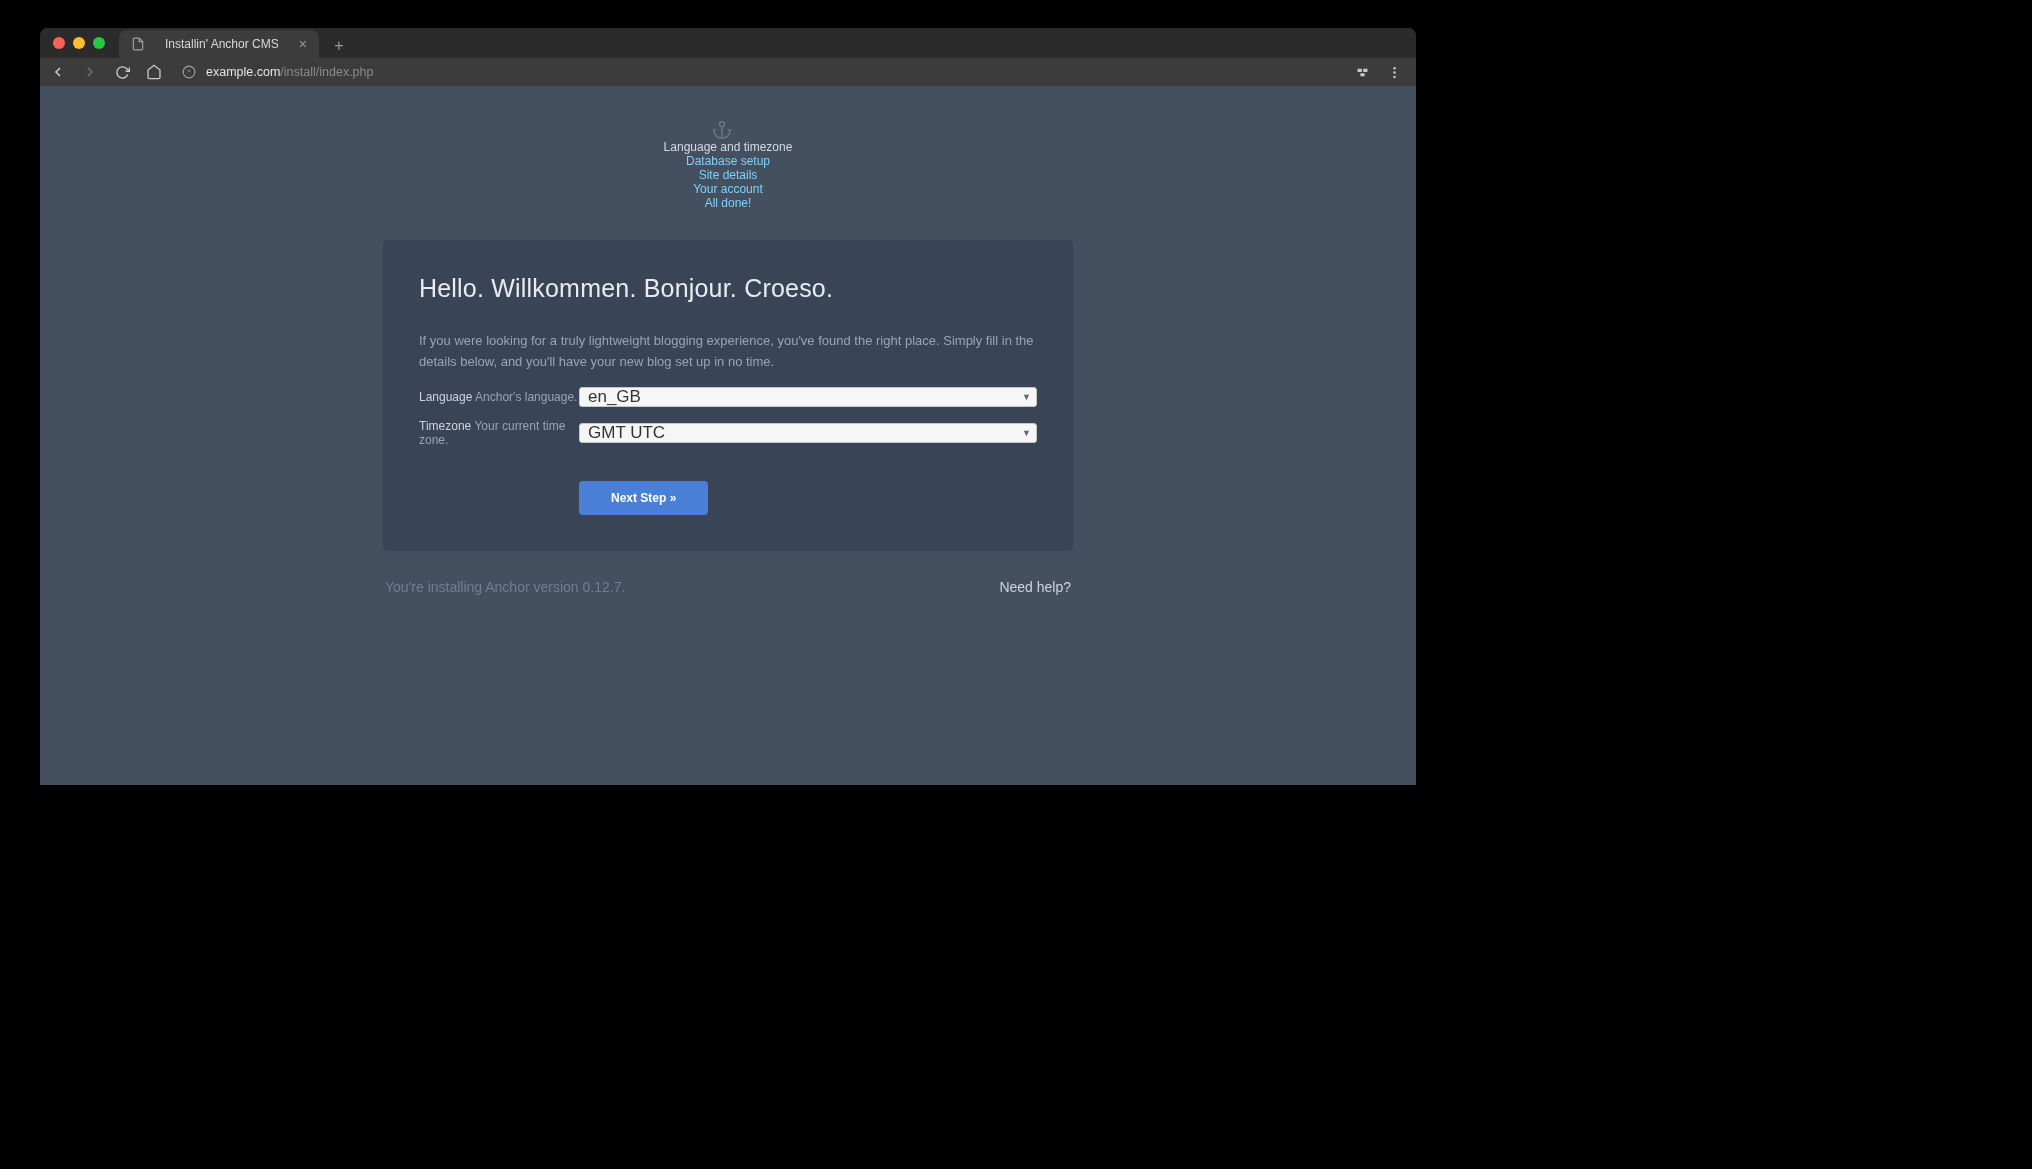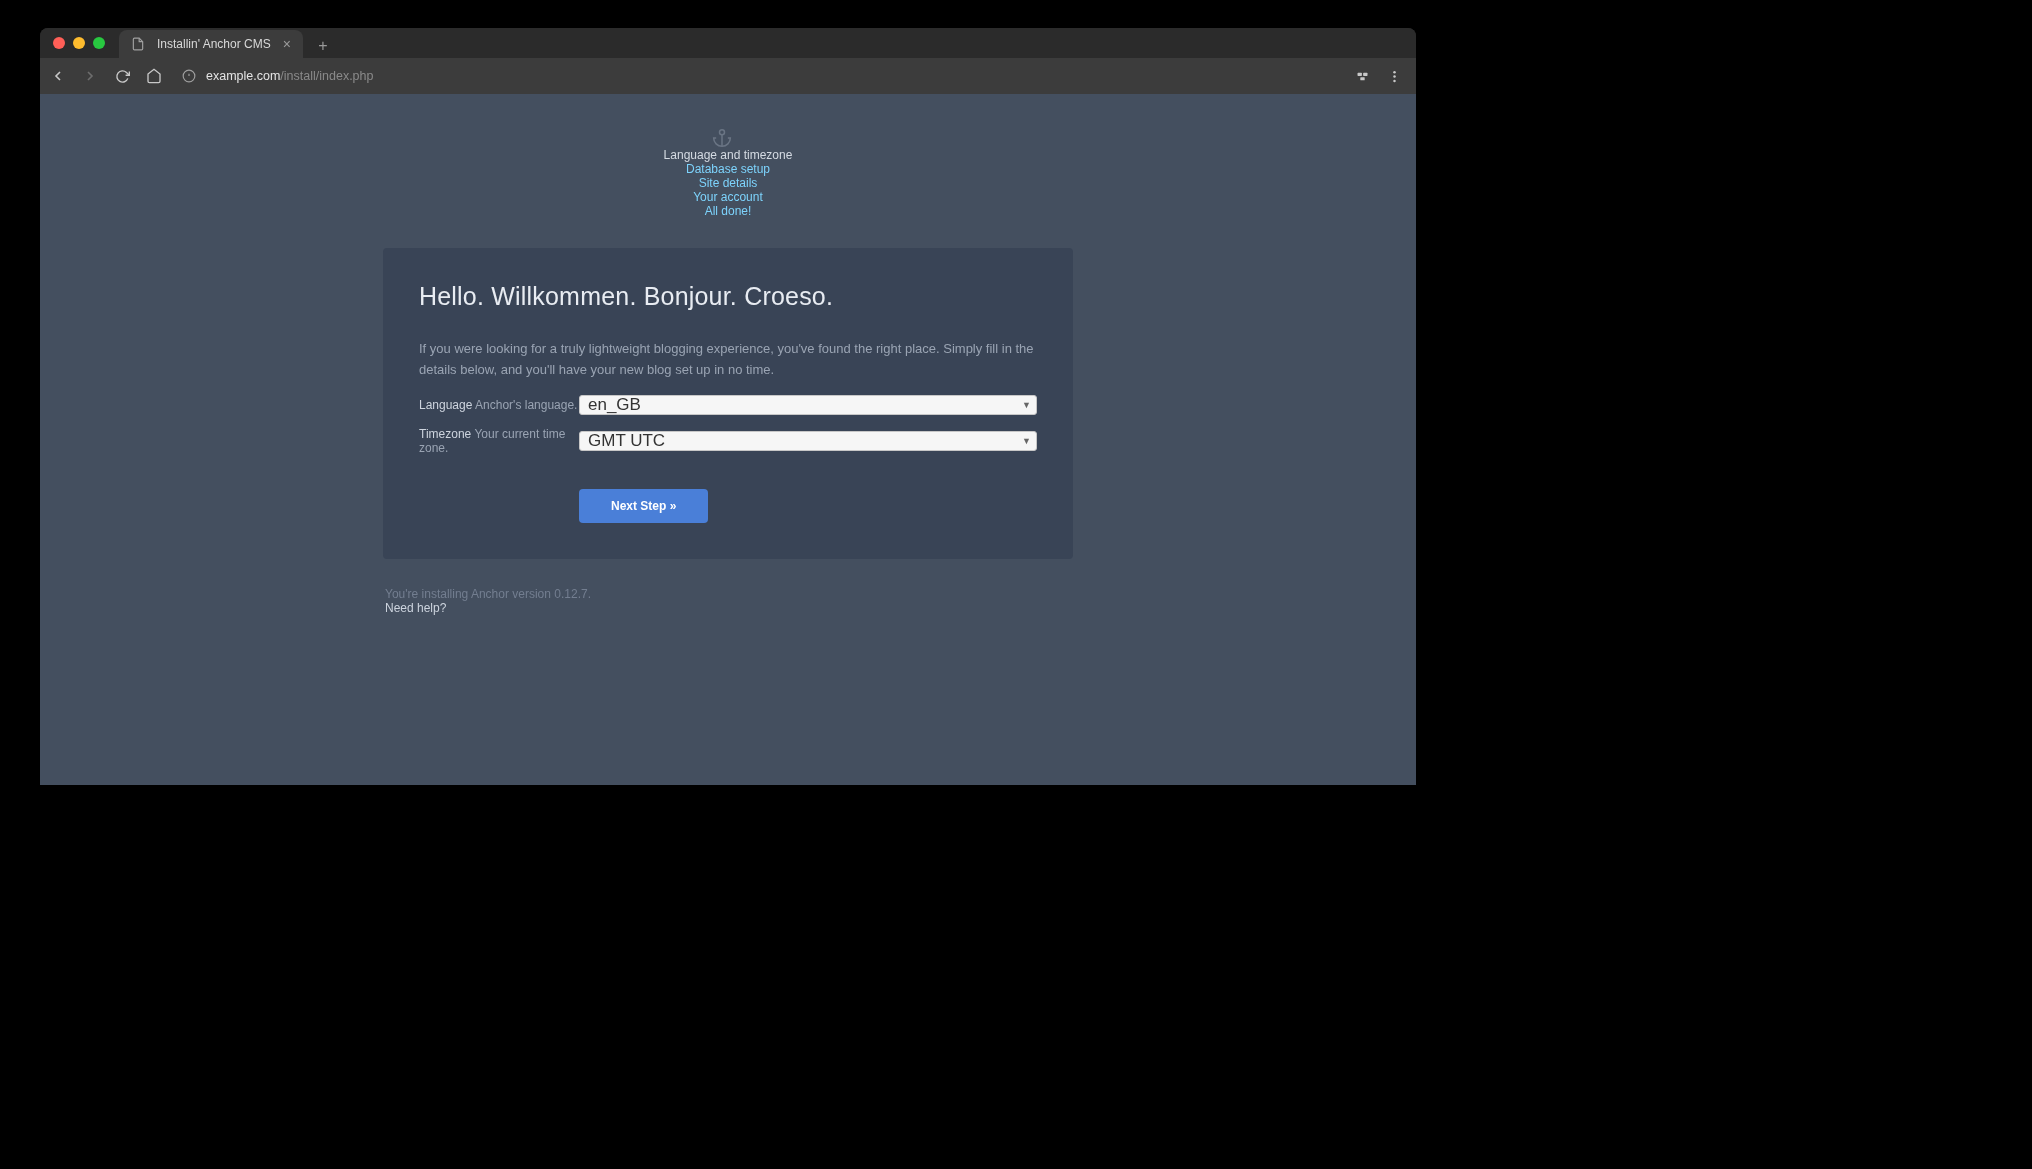--- a/index.html
+++ b/index.html
@@ -31,38 +31,38 @@
     .tl.yellow { background: #febc2e; }
     .tl.green { background: #28c840; }
     
     .tabs { display: flex; align-items: flex-end; margin-left: 14px; height: 30px; }
     .tab {
       height: 28px;
       background: #3c3c3c;
       color: #d8d8d8;
       display: flex;
       align-items: center;
-      gap: 12px;
+      gap: 20px;
       padding: 0 12px;
       border-radius: 8px 8px 0 0;
       font-size: 12px;
       min-width: 170px;
       position: relative;
     }
     .tab .favicon { width: 14px; height: 14px; opacity: 0.7; }
     .tab .close-x { margin-left: auto; opacity: 0.6; font-size: 14px; line-height: 1; cursor: pointer; }
     .newtab {
       width: 24px; height: 24px; margin-left: 8px;
       display: flex; align-items: center; justify-content: center;
       color: #9a9a9a; font-size: 16px; border-radius: 50%; cursor: pointer;
     }
     
     
     .toolbar {
-      height: 36px;
+      height: 28px;
       background: #3c3c3c;
       display: flex;
       align-items: center;
       padding: 0 10px;
       gap: 14px;
     }
     .nav-icons { display: flex; gap: 16px; align-items: center; }
     .nav-btn { width: 16px; height: 16px; color: #c8c8c8; display: flex; align-items: center; justify-content: center; cursor: pointer; }
     .nav-btn.disabled { opacity: 0.35; cursor: default; }
     .addr {
@@ -181,22 +181,21 @@
       padding: 10px 32px;
       font-size: 12px;
       font-weight: 600;
       cursor: pointer;
     }
     
     .footer {
       display: flex;
       justify-content: space-between;
       padding: 28px 2px;
-      font-size: 12px;
-      flex-direction: column;
+      font-size: 14px;
     }
     .footer .ver { color: #737e90; }
     .footer .help { color: #cdd4de; cursor: pointer; }
   </style>
 </head>
 <body>
 
 <div class="browser-frame">
   <div class="titlebar">
     <div class="traffic-lights">

